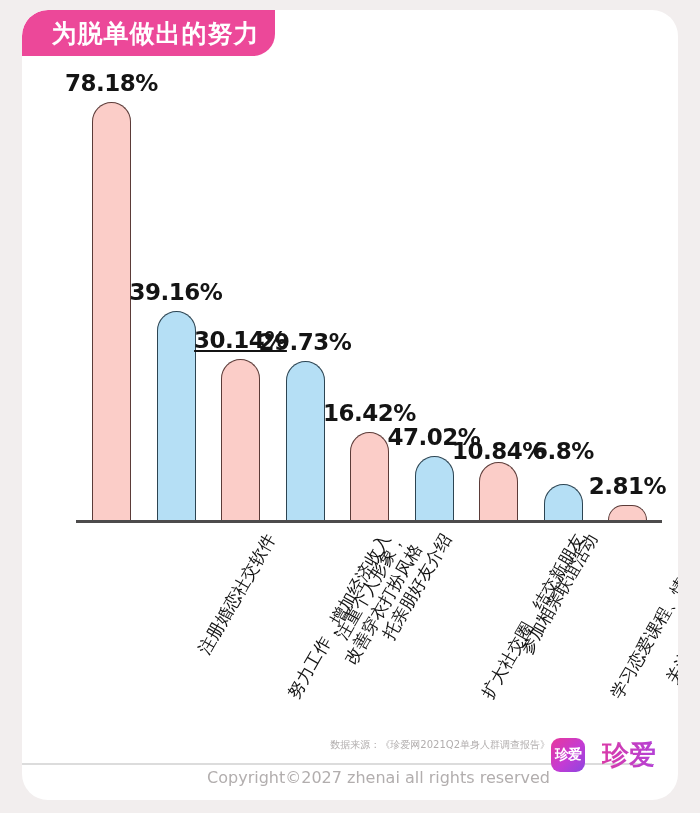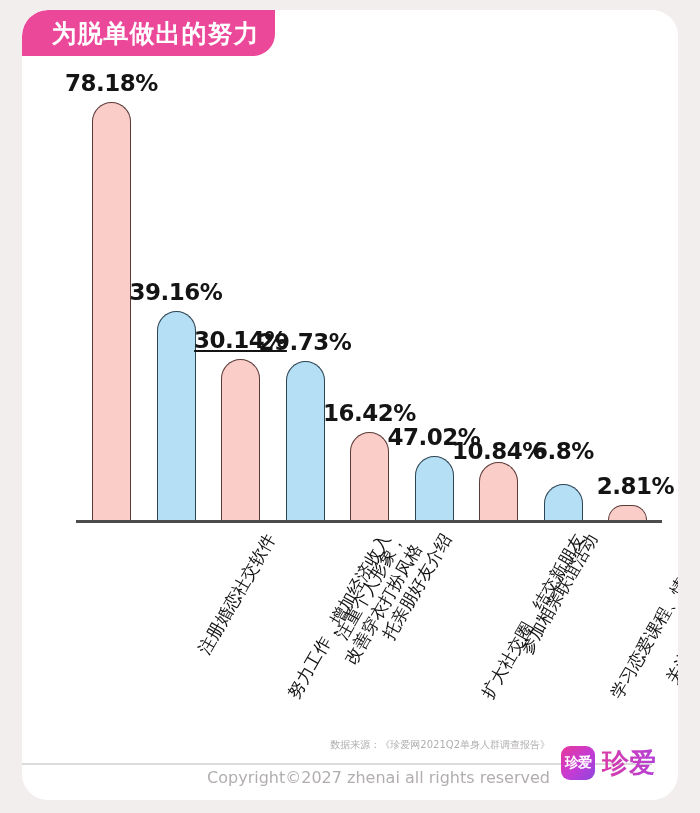--- a/index.html
+++ b/index.html
@@ -156,24 +156,24 @@
     right: 128px;
     top: 35px;
     font-size: 16px;
     color: #b2aeae;
     white-space: nowrap;
     font-family: "DejaVu Sans", sans-serif;
   }
   #logo-wrap {
     position: absolute;
     right: 22px;
-    top: 12px;
+    top: 4px;
     display: flex;
     align-items: center;
-    gap: 7px;
+    gap: 17px;
   }
   #logo-mark {
     width: 34px;
     height: 34px;
     border-radius: 9px;
     background: linear-gradient(135deg, #e8389b 0%, #c43bd4 55%, #8b46e0 100%);
     display: flex;
     align-items: center;
     justify-content: center;
     color: #ffffff;
@@ -233,21 +233,21 @@
         <div class="bar-slot" style="left: 457px;">
           <div class="bar pink" title="学习恋爱课程、情感技巧 10.84%" style="height: 58px;"></div>
           <div class="bar-value" style="bottom: 56px;">10.84%</div>
         </div>
         <div class="bar-slot" style="left: 521.5px;">
           <div class="bar blue" title="关注星座运程，求姻缘 6.8%" style="height: 36px;"></div>
           <div class="bar-value" style="bottom: 56px;">6.8%</div>
         </div>
         <div class="bar-slot" style="left: 586px;">
           <div class="bar pink" title="佩戴或摆放招桃花的物件 2.81%" style="height: 15px;"></div>
-          <div class="bar-value" style="bottom: 21px; margin-left: 8px;">2.81%</div>
+          <div class="bar-value" style="bottom: 21px;">2.81%</div>
         </div>
       </div>
     <div id="labels-layer">
         <div class="cat-label" style="left: 103.5px;">注册婚恋社交软件</div>
         <div class="cat-label" style="left: 168px;">努力工作，增加经济收入</div>
         <div class="cat-label" style="left: 232.5px;"><span class="l1">注重个人形象，</span><span class="l2">改善穿衣打扮风格</span></div>
         <div class="cat-label" style="left: 297px;">托亲朋好友介绍</div>
         <div class="cat-label" style="left: 361.5px;">扩大社交圈，结交新朋友</div>
         <div class="cat-label" style="left: 426px;">参加相亲联谊活动</div>
         <div class="cat-label" style="left: 490.5px;">学习恋爱课程、情感技巧</div>

